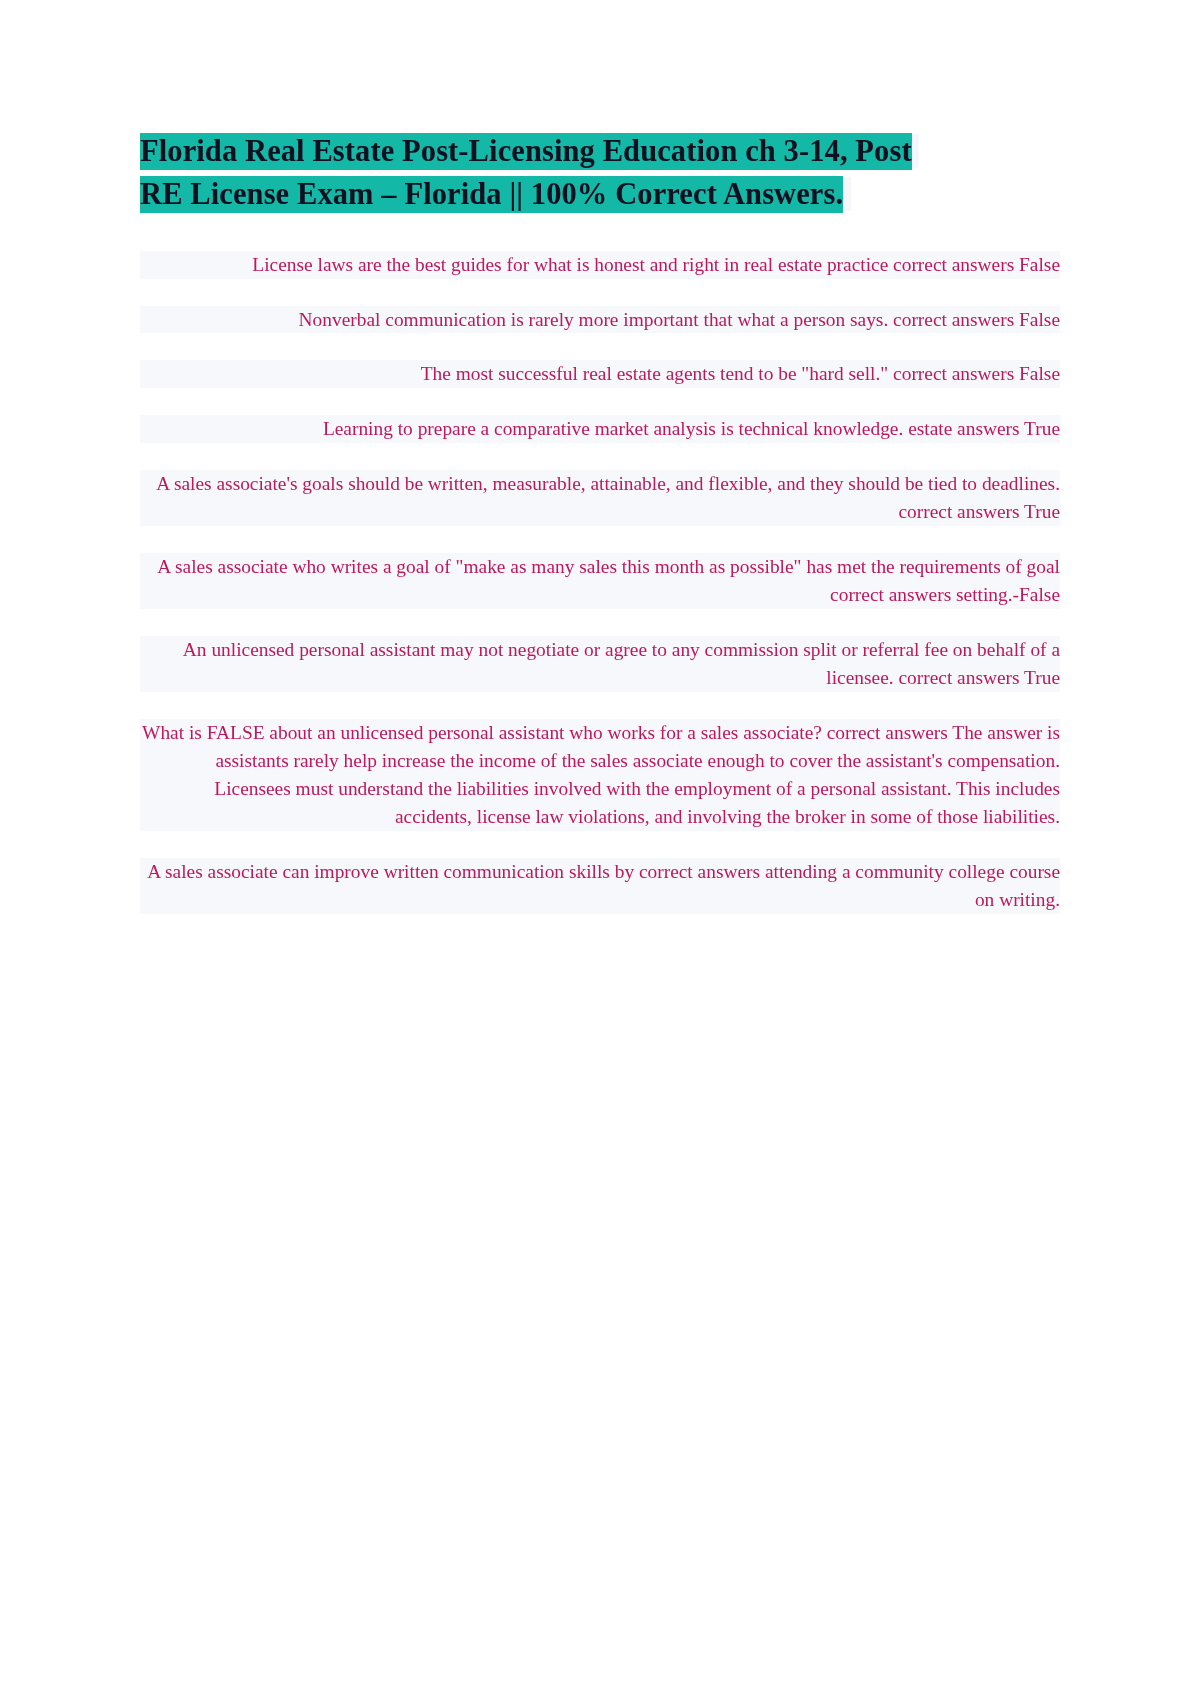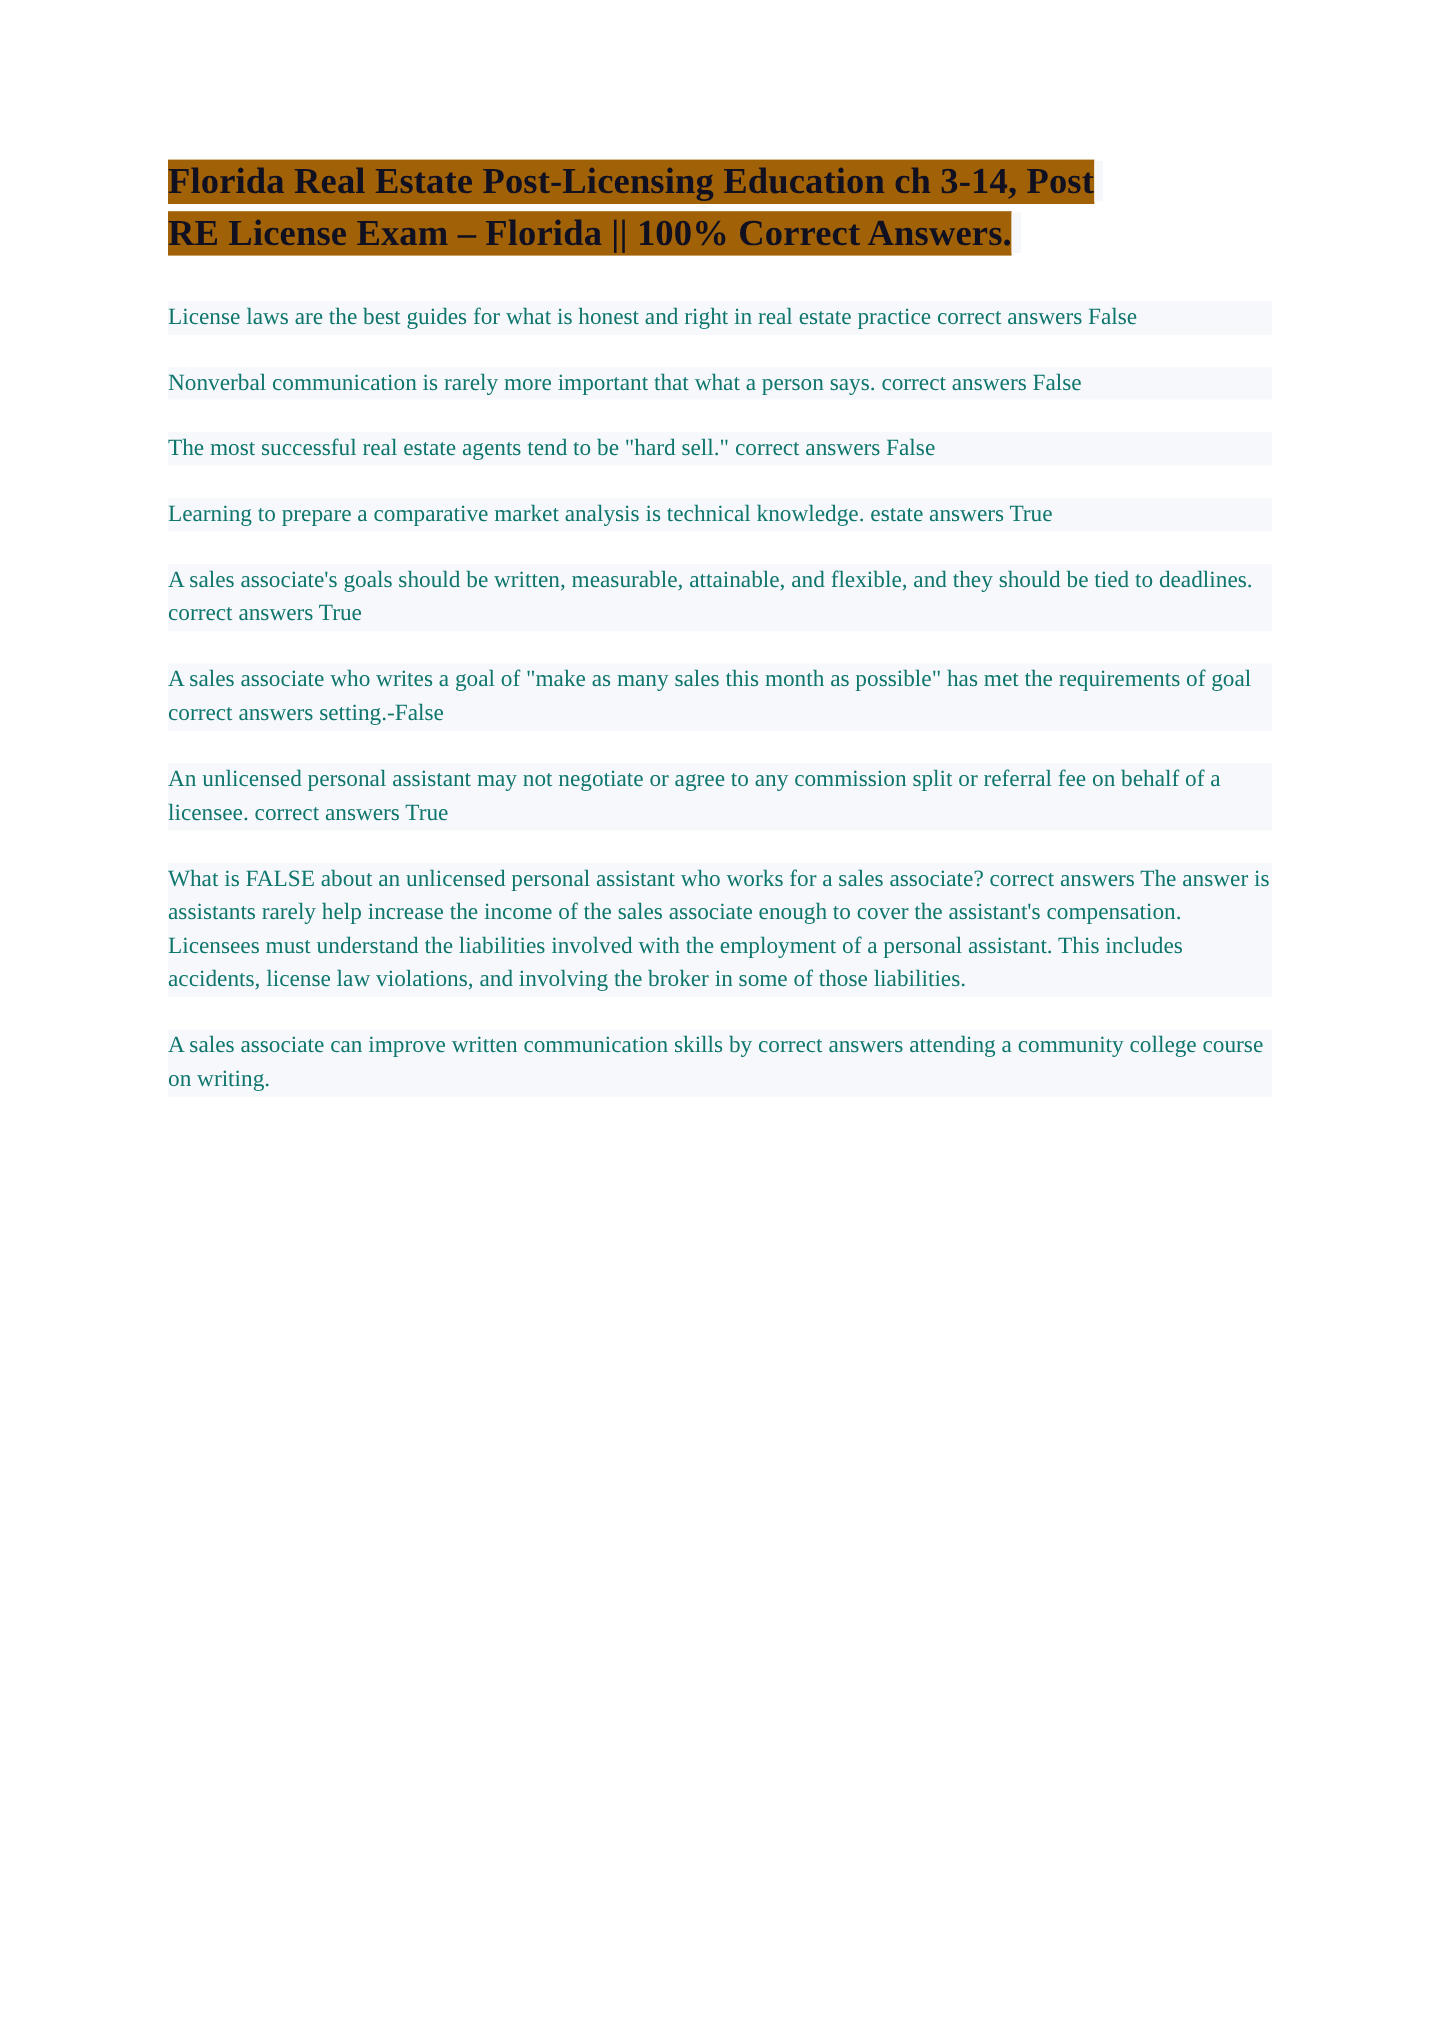--- a/index.html
+++ b/index.html
@@ -24,36 +24,36 @@
   .doc-title {
     font-size: 30.5px;
     font-weight: bold;
     line-height: 1.42;
     letter-spacing: 0.1px;
     margin: 0 0 34px 0;
     color: #101020;
     max-width: 920px;
   }
   .doc-title .hl {
-    background: #a16207;
+    background: #14b8a6;
     box-decoration-break: clone;
     -webkit-box-decoration-break: clone;
     padding: 1px 0 2px 0;
   }
   .doc-title .tail-bg {
     background: #f5f7fb;
   }
   .para {
     font-size: 19.4px;
     line-height: 1.44;
     margin: 0 0 27px 0;
     max-width: 920px;
     background: #f7f8fb;
-    color: #0f766e;
-    text-align: left;
+    color: #be185d;
+    text-align: right;
   }
   .para:last-child {
     margin-bottom: 14px;
   }
 </style>
 </head>
 <body>
 
 <div class="page">
 

